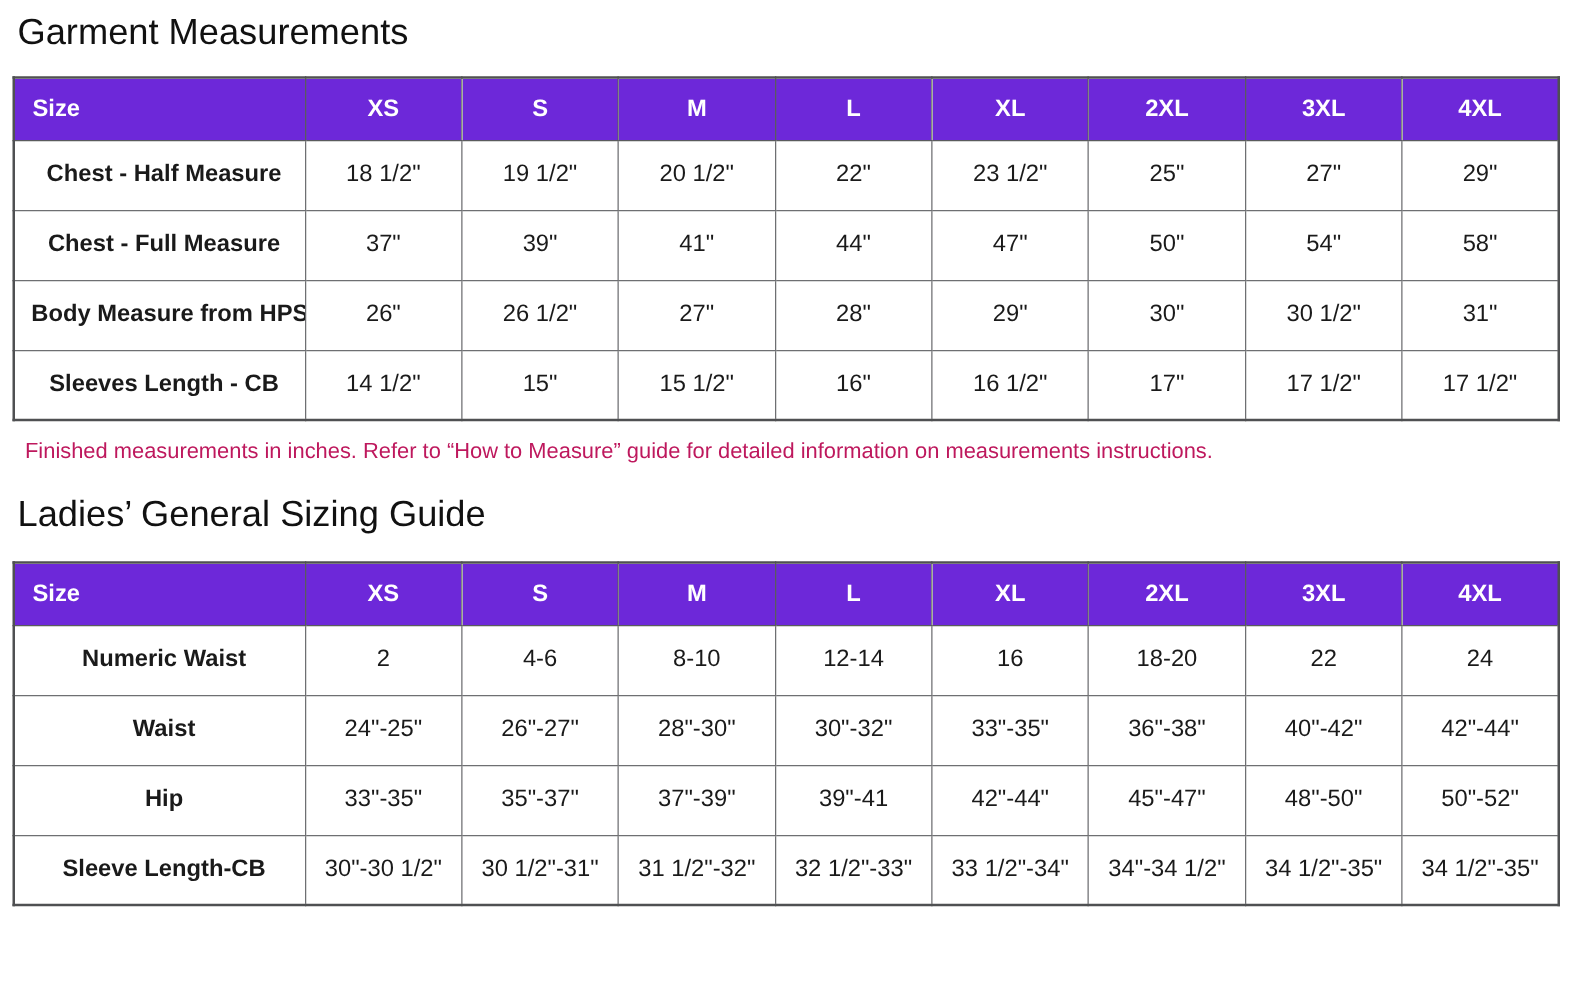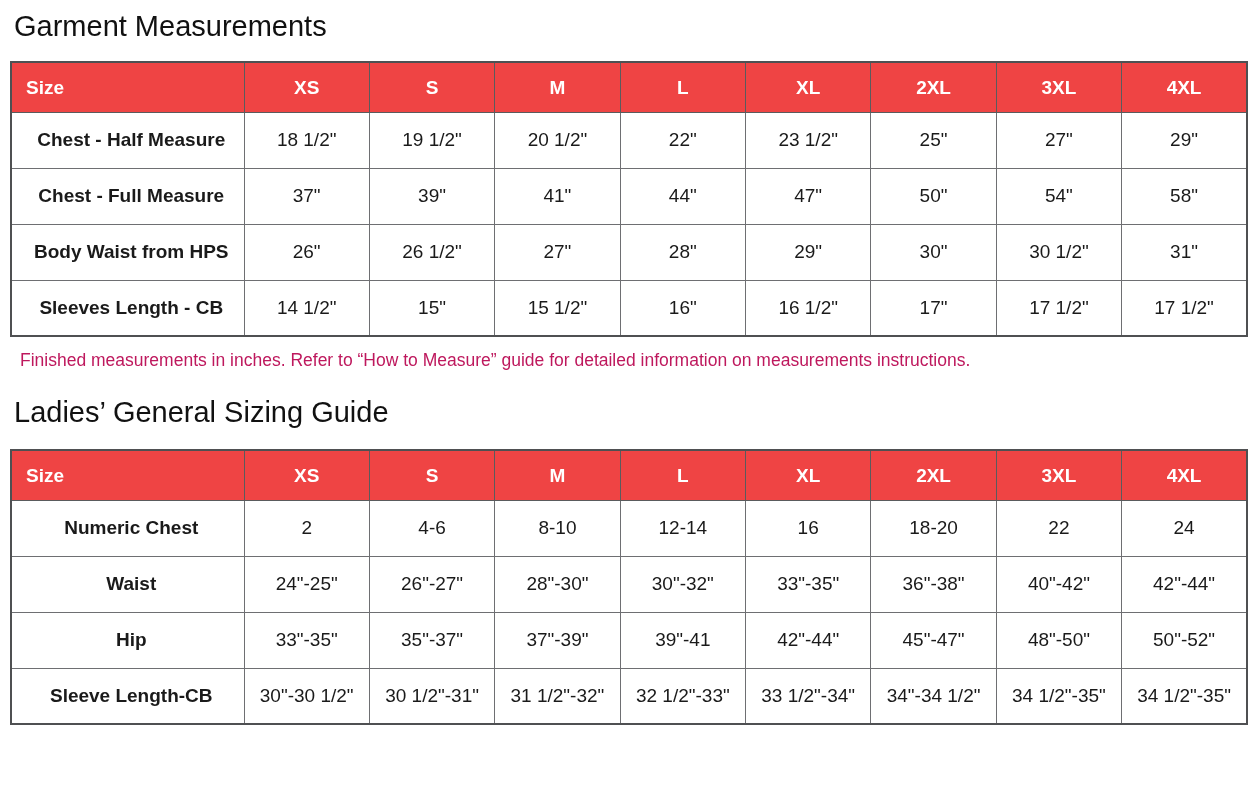--- a/index.html
+++ b/index.html
@@ -35,21 +35,21 @@
   table.size-table th,
   table.size-table td {
     border: 1.5px solid #6e6f72;
     padding: 2px 6px;
     text-align: center;
     vertical-align: middle;
     overflow: hidden;
     white-space: nowrap;
   }
   table.size-table thead th {
-    background: #ef4444;
+    background: #6d28d9;
     color: #ffffff;
     font-weight: 700;
     height: 50px;
     border-color: #5a5b5d;
   }
   table.size-table thead th.label-col {
     text-align: left;
     padding-left: 14px;
   }
   table.size-table tbody tr { height: 56px; }
@@ -114,21 +114,21 @@
           <td>37"</td>
           <td>39"</td>
           <td>41"</td>
           <td>44"</td>
           <td>47"</td>
           <td>50"</td>
           <td>54"</td>
           <td>58"</td>
         </tr>
         <tr>
-          <td class="label-col">Body Waist from HPS</td>
+          <td class="label-col">Body Measure from HPS</td>
           <td>26"</td>
           <td>26 1/2"</td>
           <td>27"</td>
           <td>28"</td>
           <td>29"</td>
           <td>30"</td>
           <td>30 1/2"</td>
           <td>31"</td>
         </tr>
         <tr>
@@ -169,21 +169,21 @@
           <th>M</th>
           <th>L</th>
           <th>XL</th>
           <th>2XL</th>
           <th>3XL</th>
           <th>4XL</th>
         </tr>
       </thead>
       <tbody>
         <tr>
-          <td class="label-col">Numeric Chest</td>
+          <td class="label-col">Numeric Waist</td>
           <td>2</td>
           <td>4-6</td>
           <td>8-10</td>
           <td>12-14</td>
           <td>16</td>
           <td>18-20</td>
           <td>22</td>
           <td>24</td>
         </tr>
         <tr>

